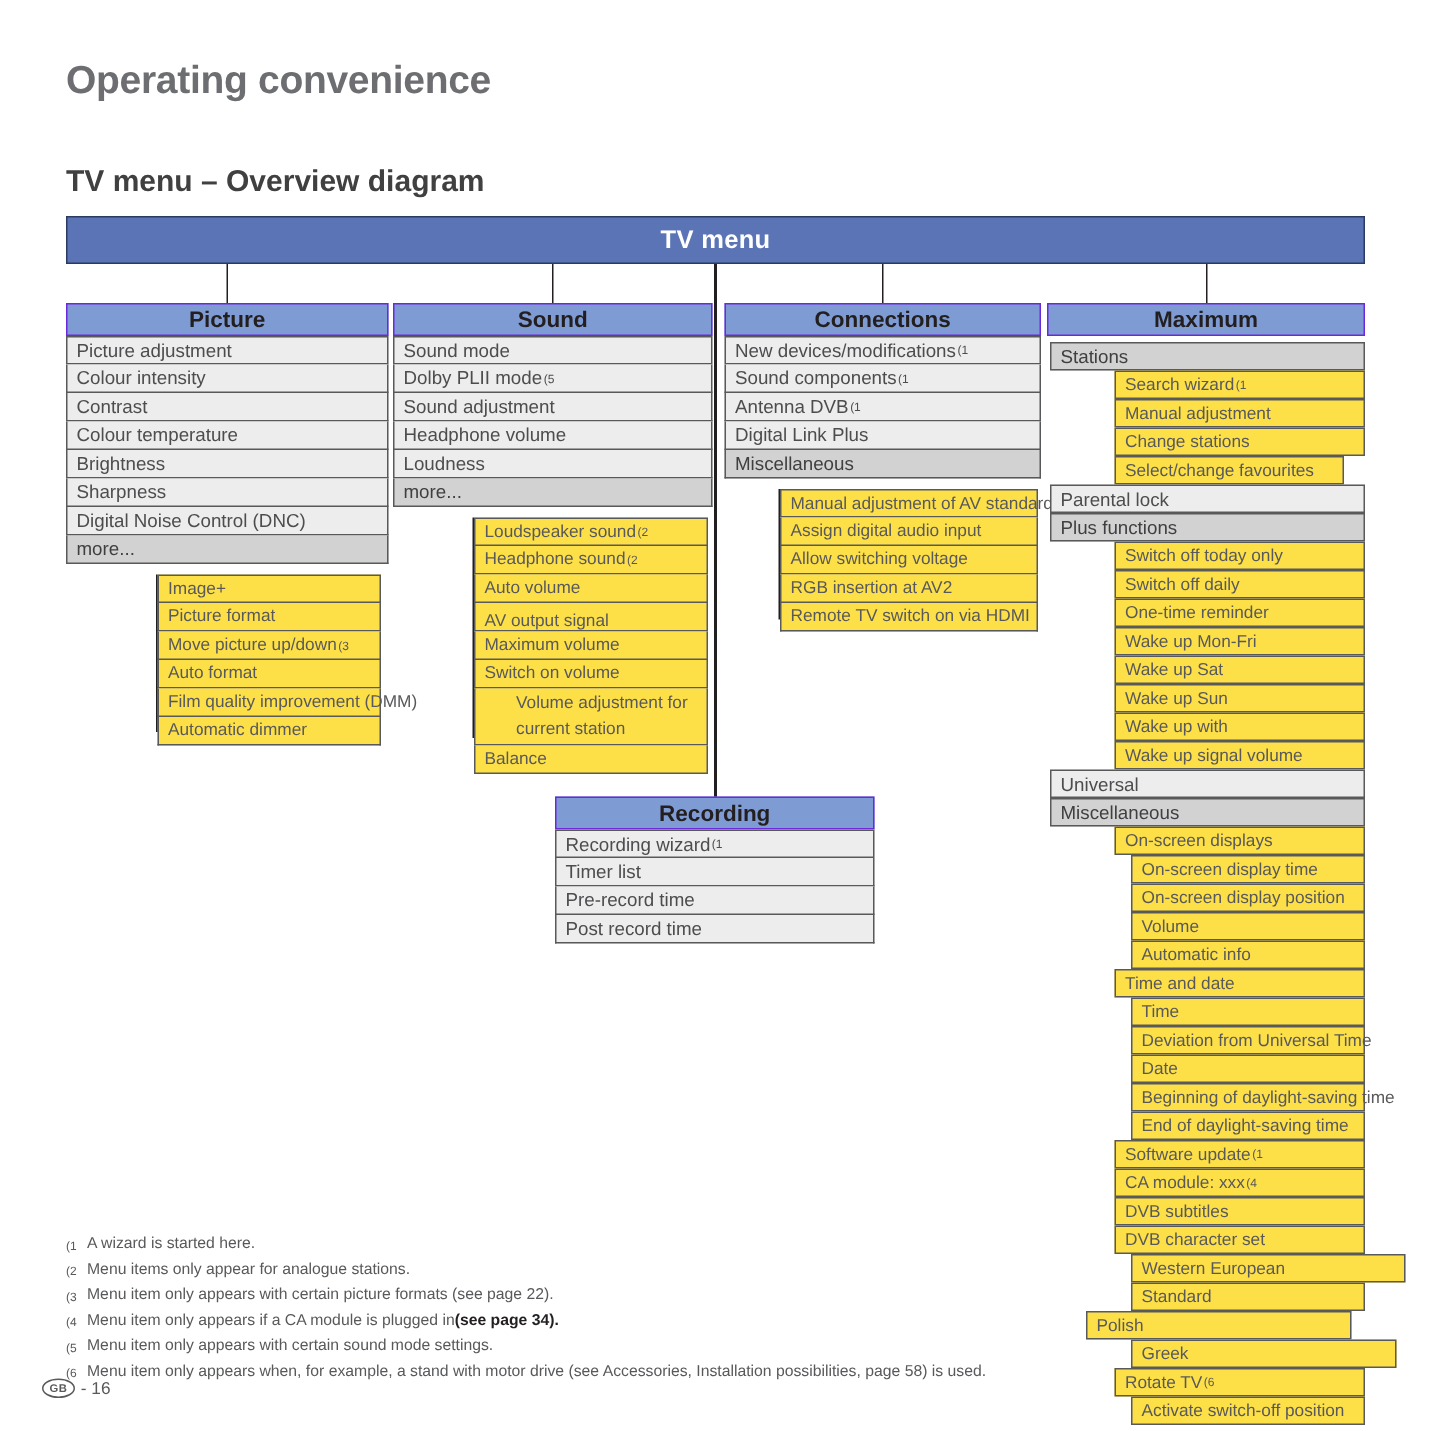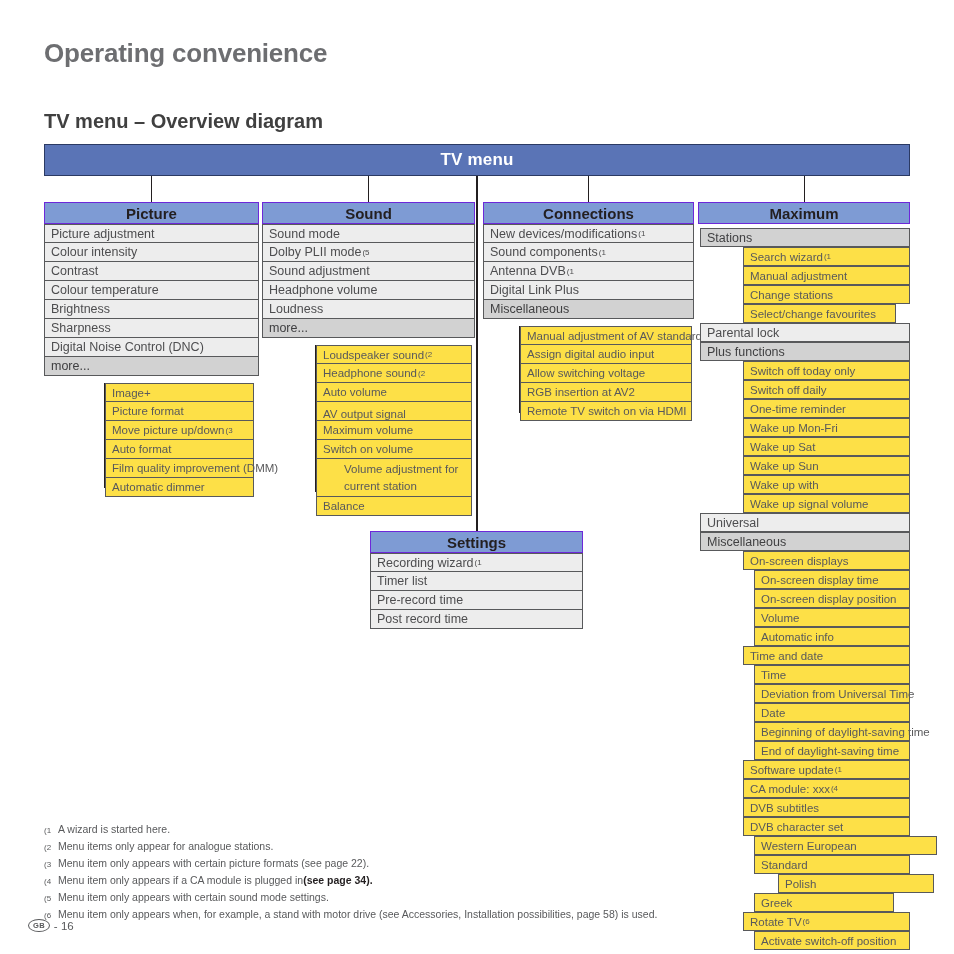--- a/index.html
+++ b/index.html
@@ -424,45 +424,45 @@
         <div style="position: relative; margin-left: 56px; width: 183px;">
           <div class="row sub first">
             <span>Western European</span>
           </div>
         </div>
         <div style="position: relative; margin-left: 56px; width: 156px;">
           <div class="row sub first">
             <span>Standard</span>
           </div>
         </div>
-        <div style="position: relative; margin-left: 80px; width: 156px;">
+        <div style="position: relative; margin-left: 26px; width: 177px;">
           <div class="row sub first">
             <span>Polish</span>
           </div>
         </div>
-        <div style="position: relative; margin-left: 56px; width: 140px;">
+        <div style="position: relative; margin-left: 56px; width: 177px;">
           <div class="row sub first">
             <span>Greek</span>
           </div>
         </div>
         <div style="position: relative; margin-left: 45px; width: 167px;">
           <div class="row sub parent first">
             <span>Rotate TV</span>
             <sup>(6</sup>
           </div>
         </div>
         <div style="position: relative; margin-left: 56px; width: 156px;">
           <div class="row sub first">
             <span>Activate switch-off position</span>
           </div>
         </div>
       </div>
 
     <div class="col" style="left:370px;top:531px;width:213px;">
-      <div class="colhead">Settings</div>
+      <div class="colhead">Recording</div>
       <div>
         <div class="row lvl0 first">
             <span>Recording wizard</span>
             <sup>(1</sup>
           </div>
         <div class="row lvl0">
             <span>Timer list</span>
           </div>
         <div class="row lvl0">
             <span>Pre-record time</span>

